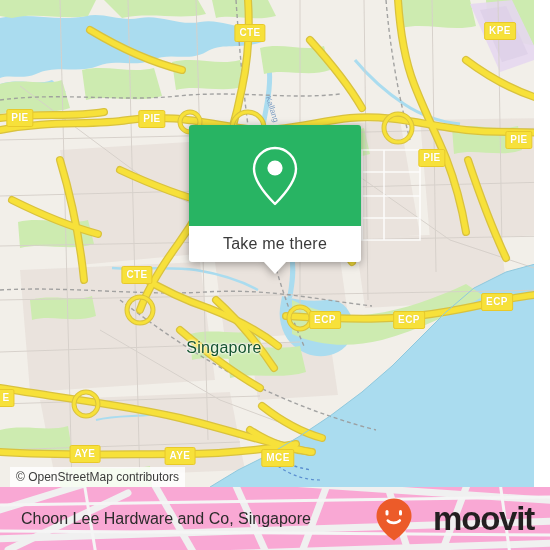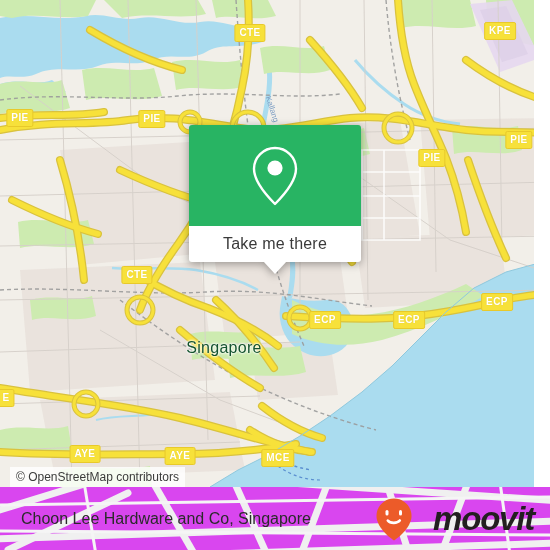--- a/index.html
+++ b/index.html
@@ -138,21 +138,21 @@
     margin-left: 10px;
   }
 
   
   #footer {
     position: absolute;
     left: 0;
     top: 487px;
     width: 550px;
     height: 63px;
-    background: #d946ef;
+    background: #f9a8d4;
     overflow: hidden;
   }
   #footer svg.footer-bg {
     position: absolute;
     left: 0; top: 0;
     width: 550px; height: 63px;
     display: block;
   }
   #footer-title {
     position: absolute;
@@ -165,21 +165,20 @@
     white-space: nowrap;
   }
   #brand {
     position: absolute;
     right: 16px;
     top: 50%;
     transform: translateY(-50%);
     display: flex;
     align-items: center;
     gap: 20px;
-    font-style: italic;
   }
   #brand-wordmark {
     color: #231f20;
     font-family: "Liberation Sans", sans-serif;
     font-weight: bold;
     font-size: 33px;
     letter-spacing: -1.2px;
     line-height: 33px;
   }
 </style>

